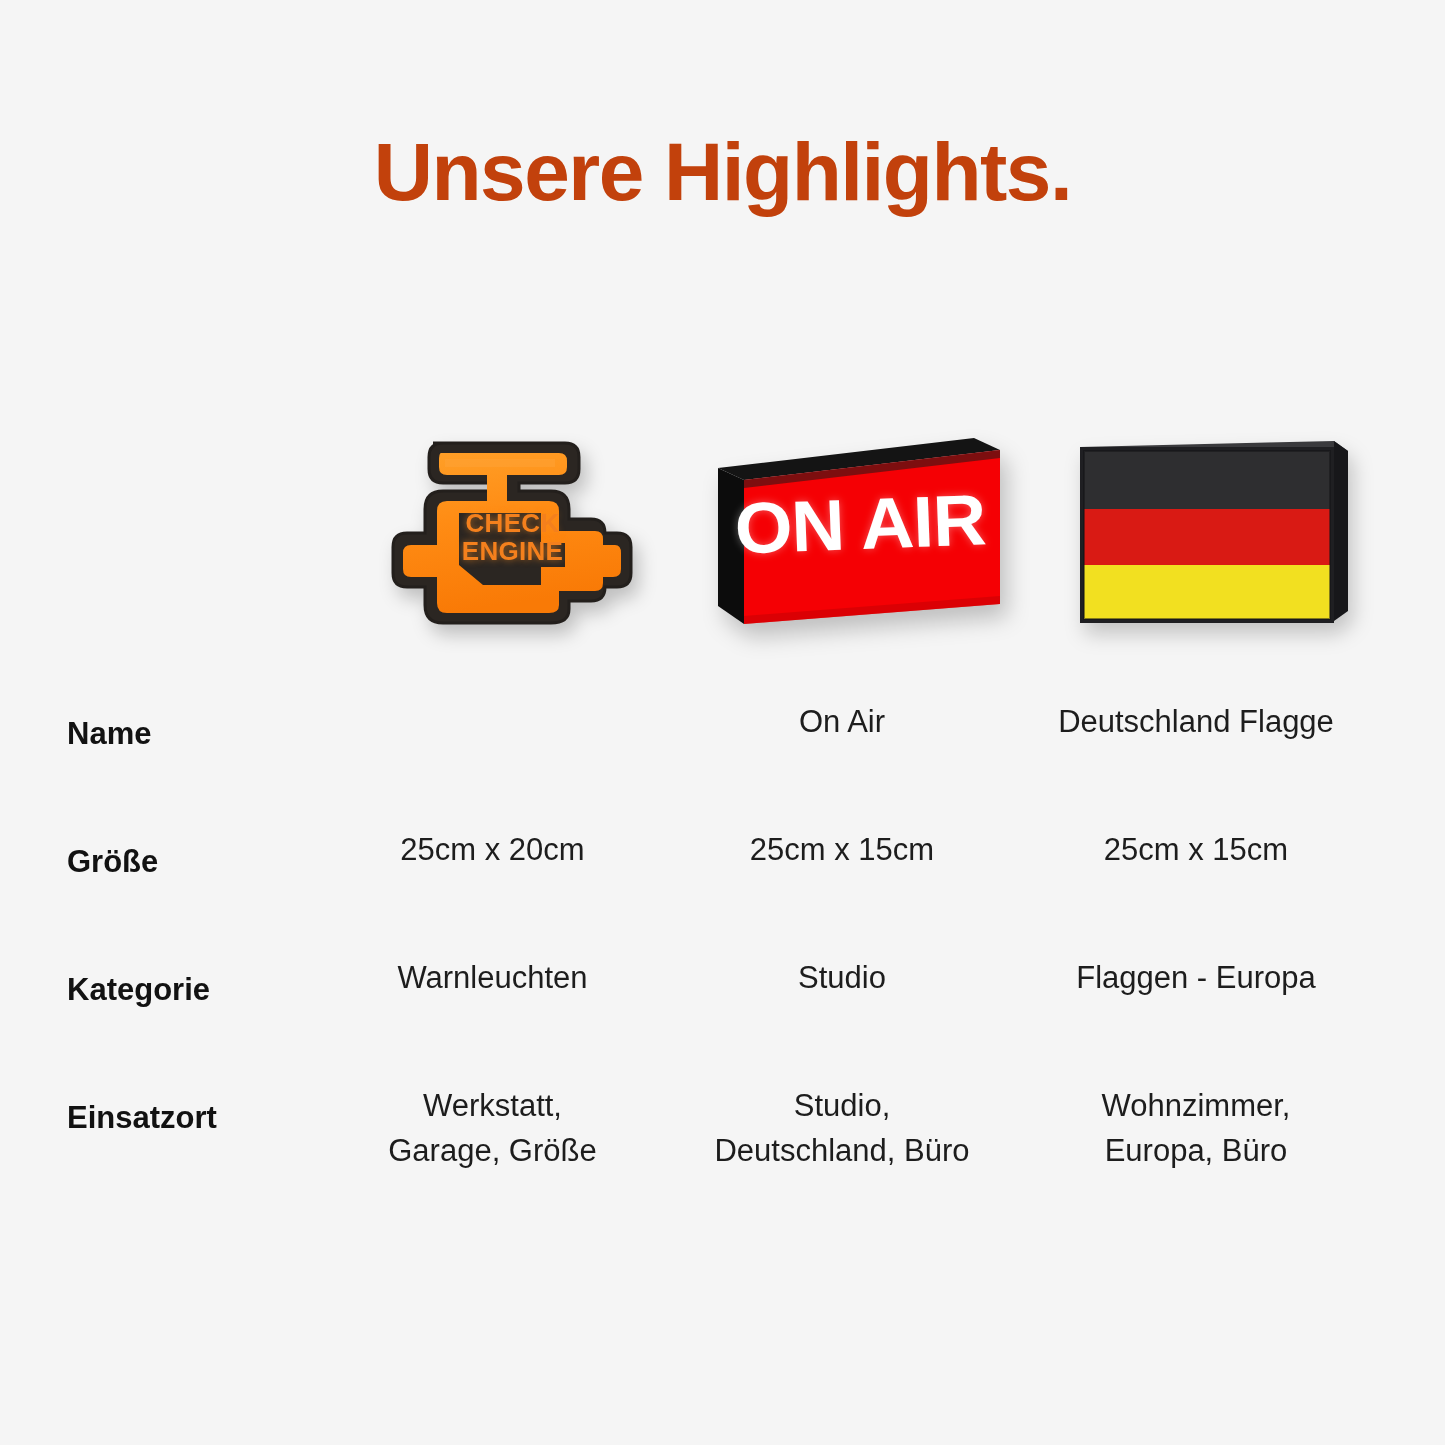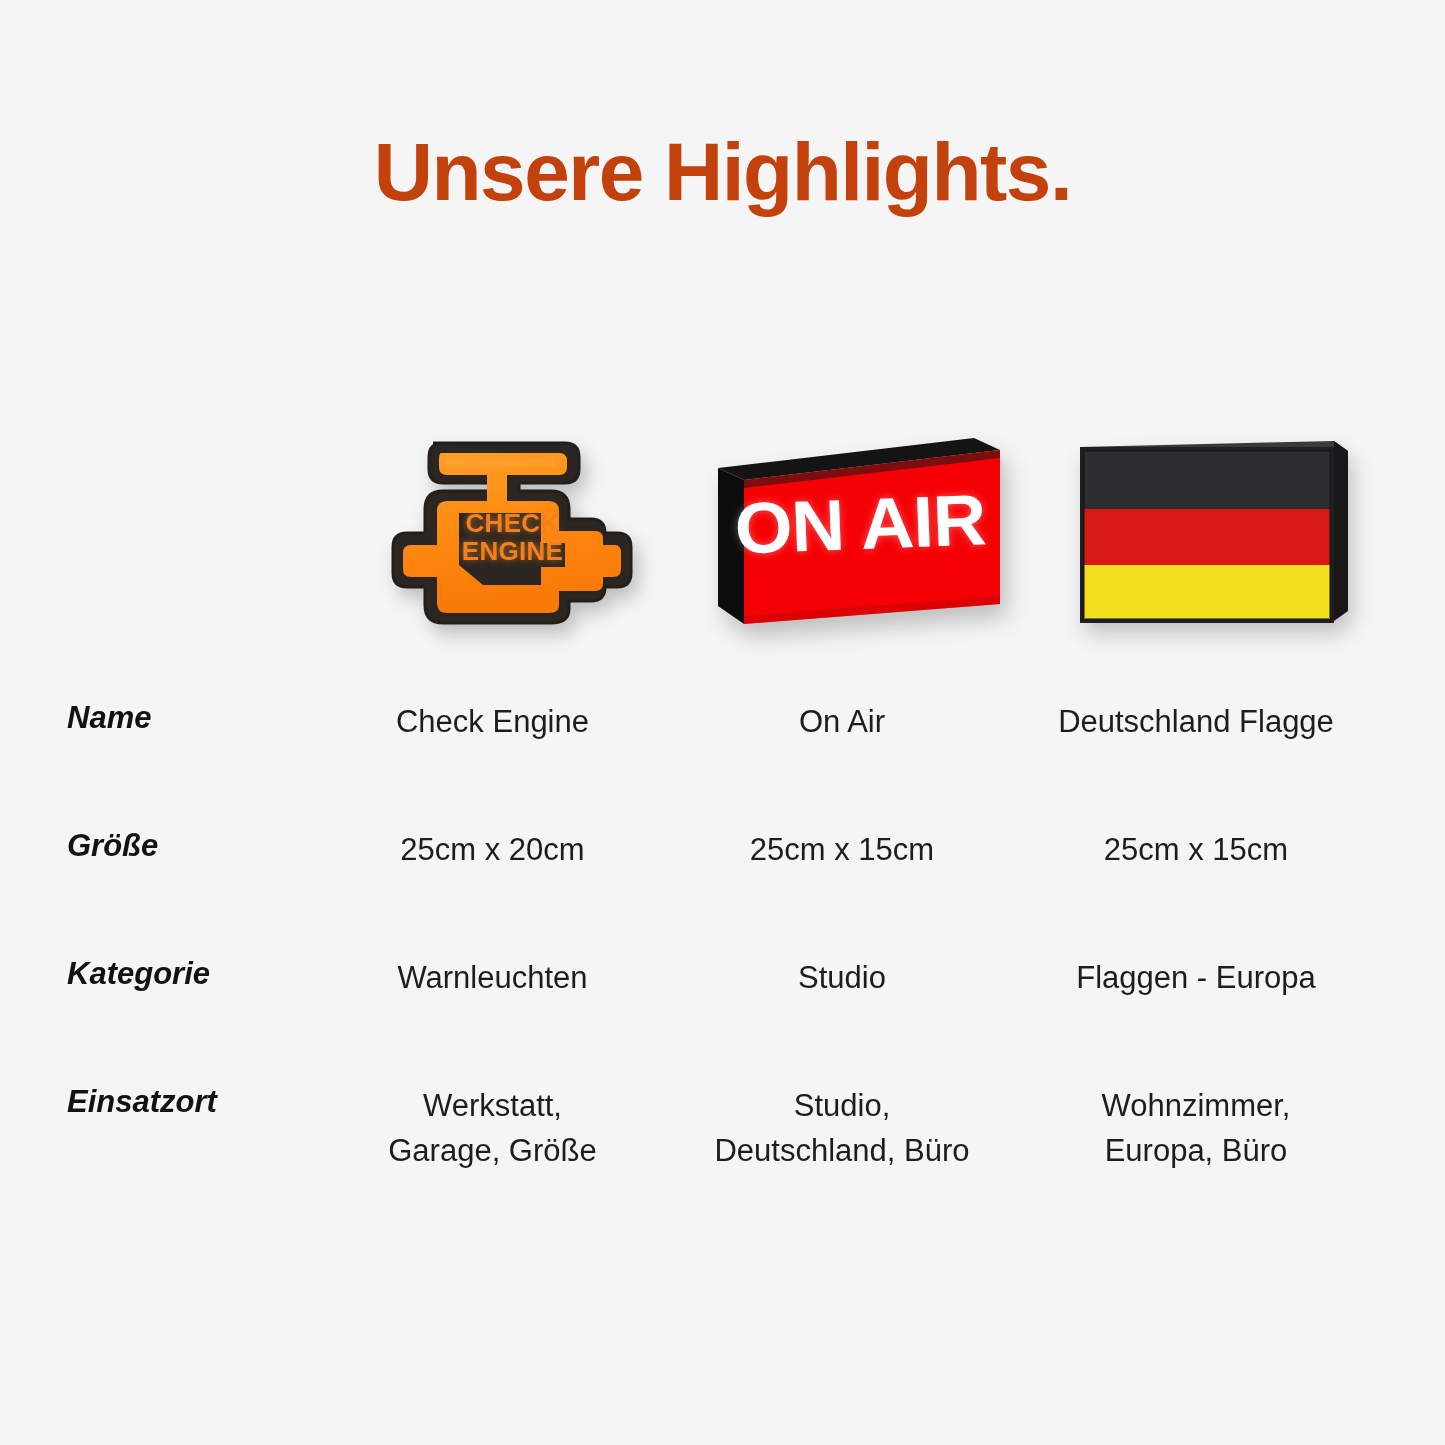--- a/index.html
+++ b/index.html
@@ -113,26 +113,25 @@
     width: 1445px;
   }
   .spec-row {
     position: relative;
     height: 128px;
   }
   .spec-row.tall { height: 150px; }
   .row-label {
     position: absolute;
     left: 67px;
-    top: 0;
+    top: 16px;
     font-size: 31px;
     font-weight: bold;
     color: #121212;
     white-space: nowrap;
-    font-style: italic;
   }
   .row-cell {
     position: absolute;
     top: 0;
     font-size: 31px;
     font-weight: normal;
     color: #1d1d1d;
     text-align: center;
     line-height: 1.45;
   }
@@ -223,21 +222,20 @@
         <rect x="26" y="16" width="246" height="168" fill="none" stroke="#121214" stroke-width="2" opacity="0.5"></rect>
       </svg>
     </div>
   </div>
 </div>
 
 <div class="spec-table">
 
   <div class="spec-row">
     <div class="row-label">Name</div>
-    <div class="row-cell c1">Check Engine</div>
     <div class="row-cell c2">On Air</div>
     <div class="row-cell c3">Deutschland Flagge</div>
   </div>
 
   <div class="spec-row">
     <div class="row-label">Größe</div>
     <div class="row-cell c1">25cm x 20cm</div>
     <div class="row-cell c2">25cm x 15cm</div>
     <div class="row-cell c3">25cm x 15cm</div>
   </div>

